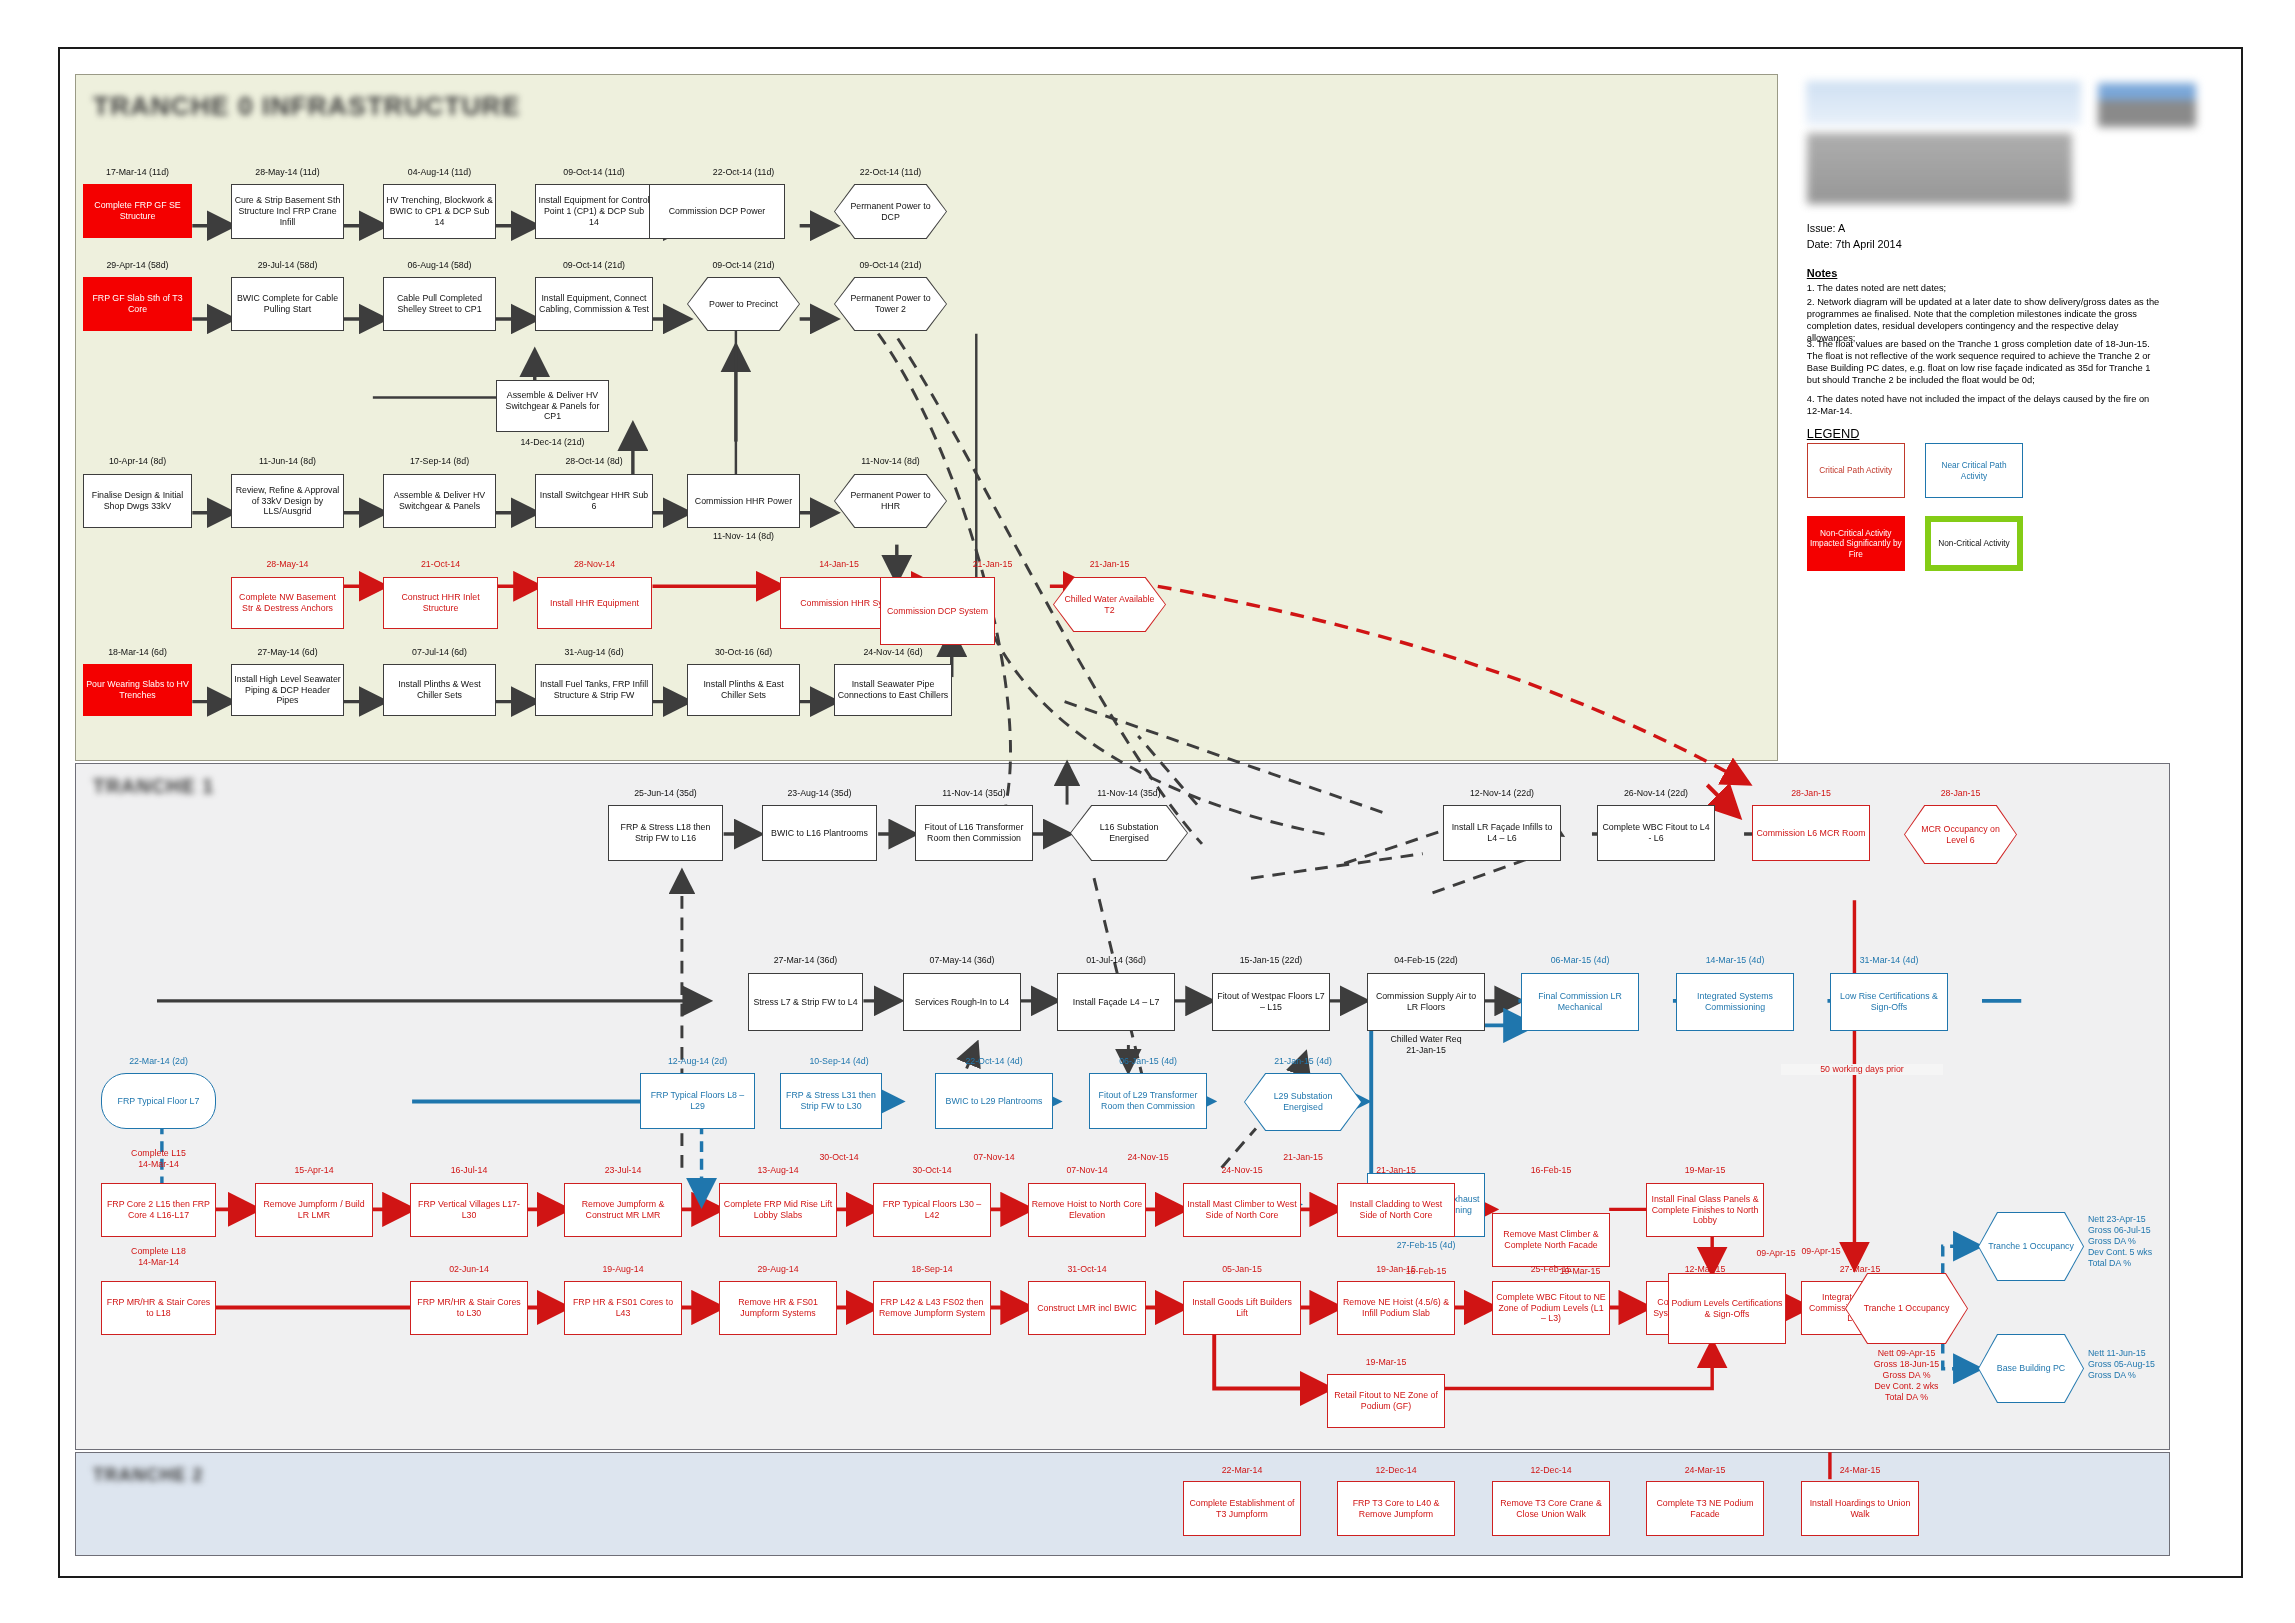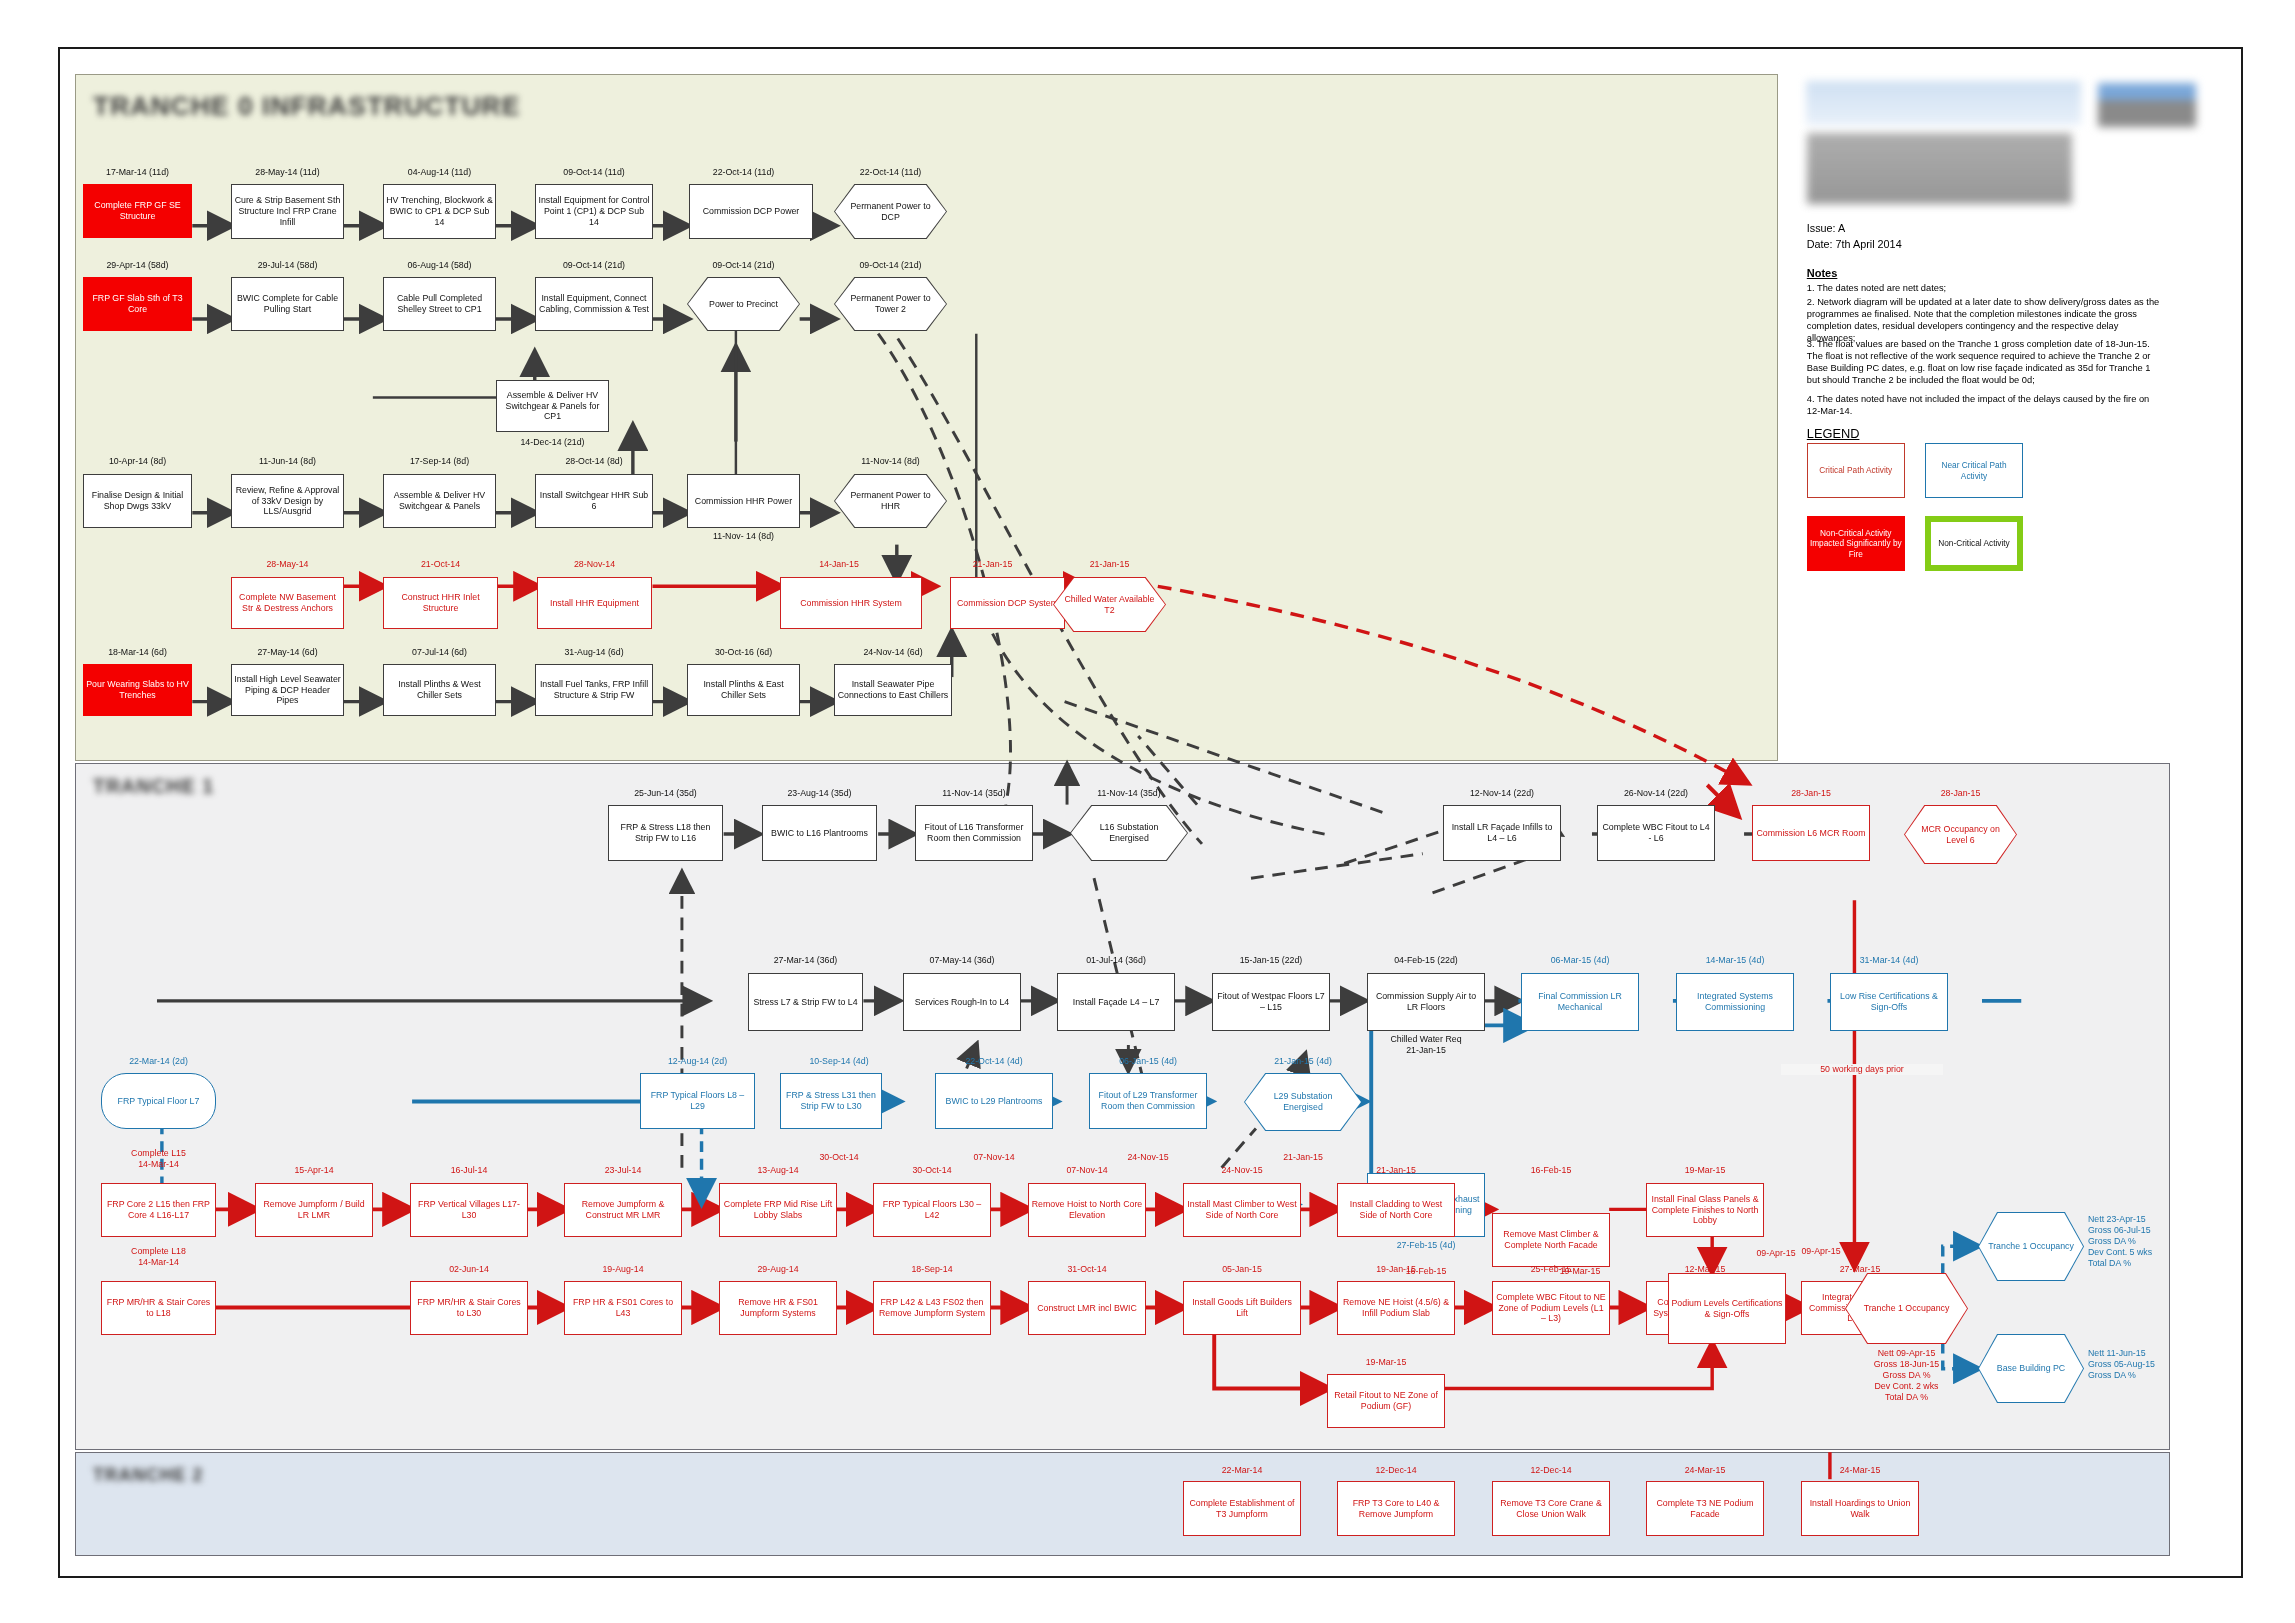--- a/index.html
+++ b/index.html
@@ -222,21 +222,21 @@
  <div class="lbl lbl-dark" style="left:231px;top:167px;width:113px;">28-May-14 (11d)</div>
  <div class="node n-plain" style="left:231px;top:184px;width:113px;height:55px;">Cure &amp; Strip Basement Sth Structure Incl FRP Crane Infill</div>
 
  <div class="lbl lbl-dark" style="left:383px;top:167px;width:113px;">04-Aug-14 (11d)</div>
  <div class="node n-plain" style="left:383px;top:184px;width:113px;height:55px;">HV Trenching, Blockwork &amp; BWIC to CP1 &amp; DCP Sub 14</div>
 
  <div class="lbl lbl-dark" style="left:535px;top:167px;width:118px;">09-Oct-14 (11d)</div>
  <div class="node n-plain" style="left:535px;top:184px;width:118px;height:55px;">Install Equipment for Control Point 1 (CP1) &amp; DCP Sub 14</div>
 
  <div class="lbl lbl-dark" style="left:687px;top:167px;width:113px;">22-Oct-14 (11d)</div>
- <div class="node n-plain" style="left:689px;top:184px;width:124px;height:55px;">Commission DCP Power</div>
+ <div class="node n-plain" style="left:649px;top:184px;width:136px;height:55px;">Commission DCP Power</div>
 
  <div class="lbl lbl-dark" style="left:834px;top:167px;width:113px;">22-Oct-14 (11d)</div>
  <div class="hexwrap" style="left:834px;top:184px;width:113px;height:55px;">
    <div class="hexout" style="background:#3d3d3d;"></div>
    <div class="hexin" style="color:#111;">Permanent Power to DCP</div>
  </div>
 
  <div class="lbl lbl-dark" style="left:83px;top:260px;width:109px;">29-Apr-14 (58d)</div>
  <div class="node n-fire" style="left:83px;top:277px;width:109px;height:54px;">FRP GF Slab Sth of T3 Core</div>
 
@@ -291,21 +291,21 @@
  <div class="lbl lbl-red" style="left:383px;top:559px;width:115px;">21-Oct-14</div>
  <div class="node n-red" style="left:383px;top:577px;width:115px;height:52px;">Construct HHR Inlet Structure</div>
 
  <div class="lbl lbl-red" style="left:537px;top:559px;width:115px;">28-Nov-14</div>
  <div class="node n-red" style="left:537px;top:577px;width:115px;height:52px;">Install HHR Equipment</div>
 
  <div class="lbl lbl-red" style="left:780px;top:559px;width:118px;">14-Jan-15</div>
  <div class="node n-red" style="left:780px;top:577px;width:142px;height:52px;">Commission HHR System</div>
 
  <div class="lbl lbl-red" style="left:935px;top:559px;width:115px;">21-Jan-15</div>
- <div class="node n-red" style="left:950px;top:577px;width:115px;height:52px;">Commission DCP System</div>
+ <div class="node n-red" style="left:880px;top:577px;width:115px;height:68px;">Commission DCP System</div>
 
  <div class="lbl lbl-red" style="left:1053px;top:559px;width:113px;">21-Jan-15</div>
  <div class="hexwrap" style="left:1053px;top:577px;width:113px;height:55px;">
    <div class="hexout" style="background:#cf2020;"></div>
    <div class="hexin" style="color:#d01414;">Chilled Water Available T2</div>
  </div>
 
  <div class="lbl lbl-dark" style="left:83px;top:647px;width:109px;">18-Mar-14 (6d)</div>
  <div class="node n-fire" style="left:83px;top:664px;width:109px;height:52px;">Pour Wearing Slabs to HV Trenches</div>
 

